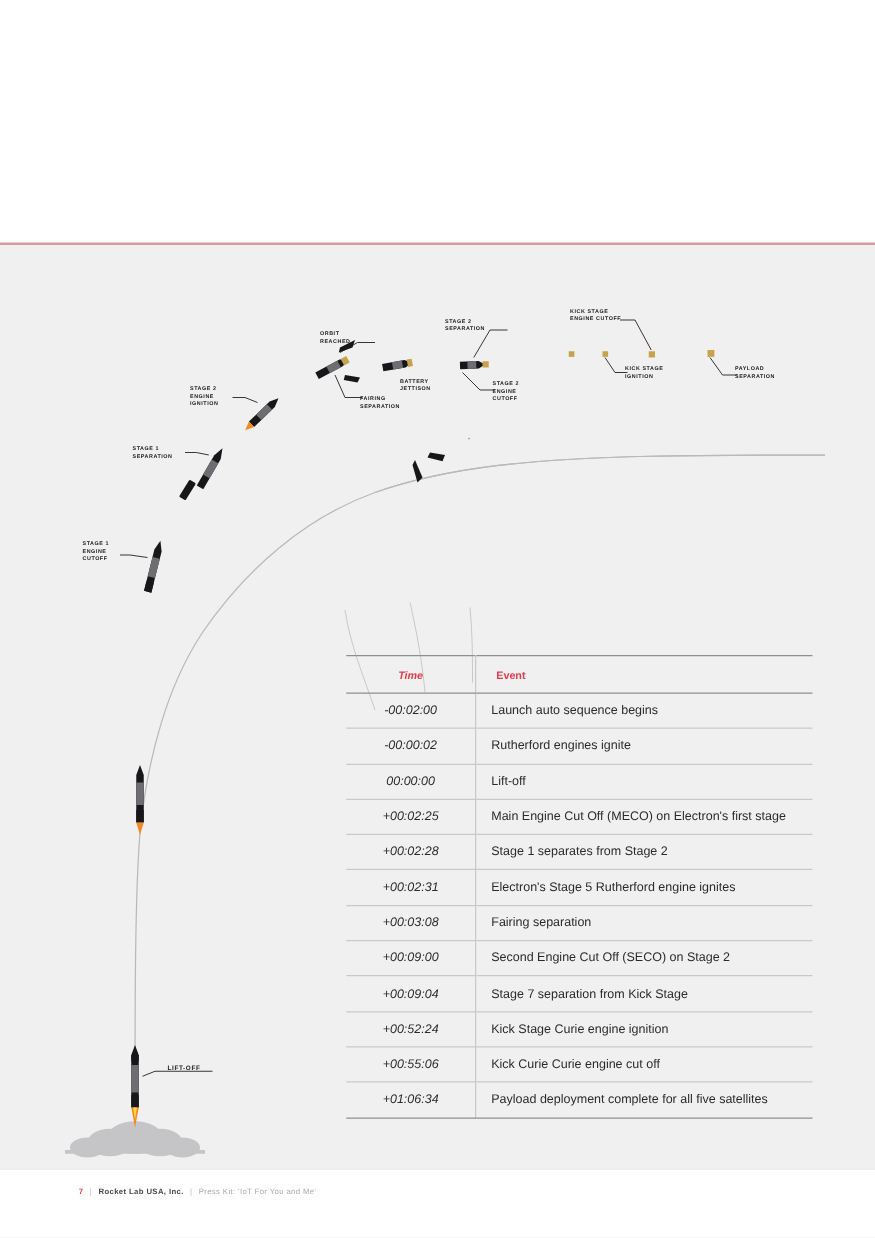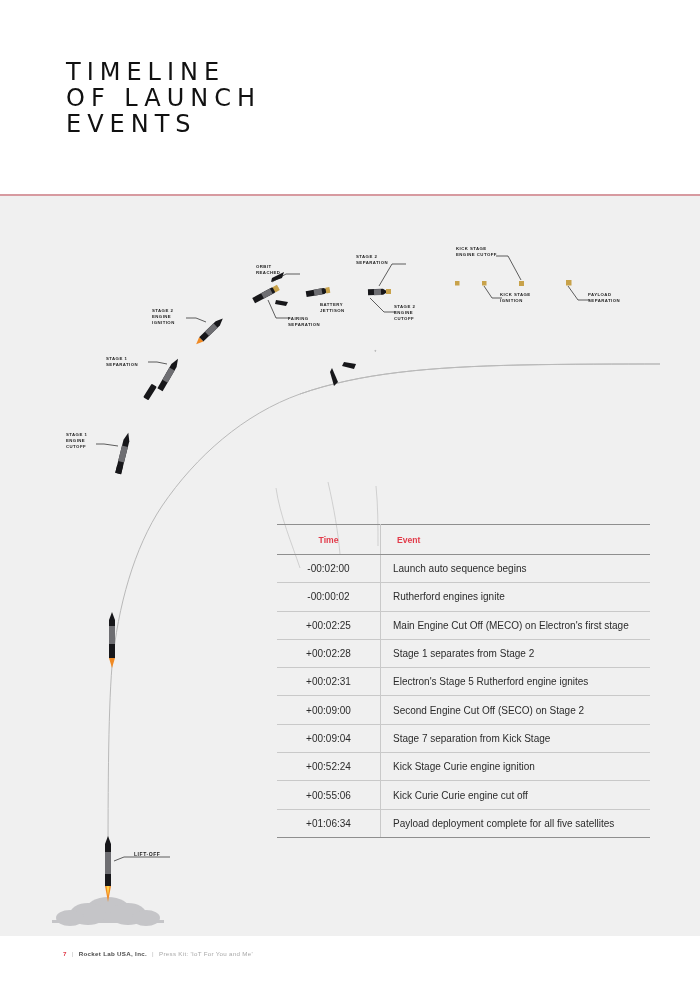--- a/index.html
+++ b/index.html
@@ -67,21 +67,21 @@
     font-weight:700;
     height:29px;
     border-top:1.6px solid #8f8f8f;
     border-bottom:1.6px solid #8f8f8f;
     padding-left:16px;
   }
   #events-table tbody tr:last-child td{
     border-bottom:1.6px solid #8f8f8f;
   }
   .col-time{width:103px;text-align:center !important;padding-left:0 !important;
-    border-right:1px solid #c9c9c9;}
+    border-right:1px solid #c9c9c9;font-style:italic;}
   thead .col-time{border-right:1px solid #c9c9c9;}
   .col-event{width:253px;}
 
   
   #footer{
     position:absolute;left:0;top:936px;width:700px;height:54px;
     background:#ffffff;
   }
   #footer-inner{
     position:absolute;left:63px;top:14px;
@@ -108,23 +108,20 @@
     fill:#1c1c1c;
   }
   .leader{stroke:#1c1c1c;stroke-width:.7;fill:none;}
   .traj{stroke:#b9b9b9;stroke-width:1;fill:none;}
   .traj-thin{stroke:#c2c2c2;stroke-width:.7;fill:none;}
 </style>
 </head>
 <body>
 
 <div id="header">
-  <div id="page-title">TIMELINE
-OF LAUNCH
-EVENTS</div>
   <div id="header-rule"></div>
 </div>
 
 <div id="body-panel"></div>
 
 <div id="diagram">
 <svg width="700" height="740" viewBox="0 0 700 740" xmlns="http://www.w3.org/2000/svg">
 
   <path class="traj" d="M108,700 C108,600 108,520 112,470 C118,410 134,352 162,310
                         C196,260 244,218 300,198 C360,177 430,171 520,169 C570,168 620,168 660,168"></path>
@@ -307,30 +304,38 @@
     <tbody id="table-body">
         <tr>
           <td class="col-time">-00:02:00</td>
           <td class="col-event">Launch auto sequence begins</td>
         </tr>
         <tr>
           <td class="col-time">-00:00:02</td>
           <td class="col-event">Rutherford engines ignite</td>
         </tr>
         <tr>
+          <td class="col-time">00:00:00</td>
+          <td class="col-event">Lift-off</td>
+        </tr>
+        <tr>
           <td class="col-time">+00:02:25</td>
           <td class="col-event">Main Engine Cut Off (MECO) on Electron's first stage</td>
         </tr>
         <tr>
           <td class="col-time">+00:02:28</td>
           <td class="col-event">Stage 1 separates from Stage 2</td>
         </tr>
         <tr>
           <td class="col-time">+00:02:31</td>
           <td class="col-event">Electron's Stage 5 Rutherford engine ignites</td>
+        </tr>
+        <tr>
+          <td class="col-time">+00:03:08</td>
+          <td class="col-event">Fairing separation</td>
         </tr>
         <tr>
           <td class="col-time">+00:09:00</td>
           <td class="col-event">Second Engine Cut Off (SECO) on Stage 2</td>
         </tr>
         <tr>
           <td class="col-time">+00:09:04</td>
           <td class="col-event">Stage 7 separation from Kick Stage</td>
         </tr>
         <tr>

